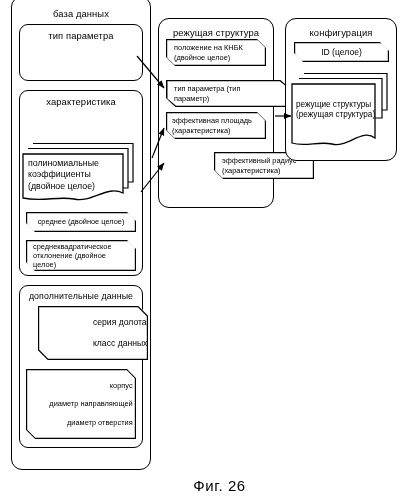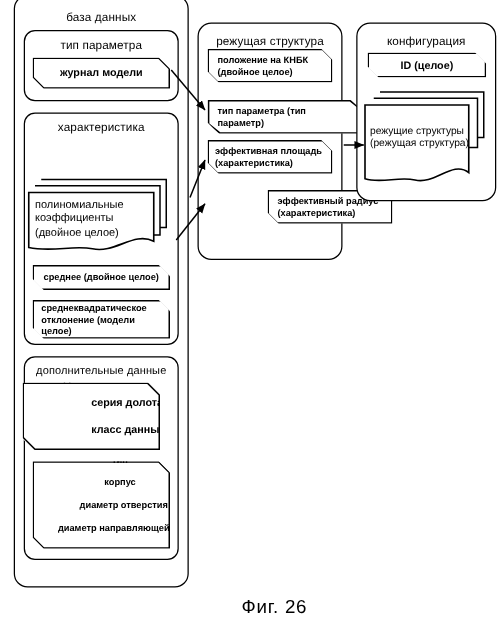--- a/index.html
+++ b/index.html
@@ -49,21 +49,20 @@
 
   
   .notebox {
     border: 1.25px solid #000;
     background: #e5e5e5;
     -webkit-clip-path: polygon(0 0, calc(100% - 9px) 0, 100% 9px, 100% 100%, 9px 100%, 0 calc(100% - 9px));
     clip-path: polygon(0 0, calc(100% - 9px) 0, 100% 9px, 100% 100%, 9px 100%, 0 calc(100% - 9px));
     display: flex;
     align-items: center;
     justify-content: center;
-    font-weight: bold;
   }
   
   .notebox svg.nb-outline {
     position: absolute; left: 0; top: 0; width: 100%; height: 100%;
     overflow: visible;
   }
   .notebox { border: none; }
   .nb-label {
     position: relative;
     z-index: 2;
@@ -124,26 +123,20 @@
 <div id="diagram-root">
 
   <div class="node pkg" style="left:11px; top:-4px; width:140px; height:474px;">
     <div class="pkg-title" style="top:11px;">база данных</div>
   </div>
 
   <div class="node pkg-inner" style="left:19px; top:24px; width:124px; height:57px;">
     <div class="pkg-title" style="top:5px;">тип параметра</div>
   </div>
 
-  <div class="node notebox" style="left:26px; top:46px; width:110px; height:25px;">
-    <svg class="nb-outline" viewBox="0 0 110 25" preserveAspectRatio="none">
-      <path d="M0.6,0.6 L101,0.6 L109.4,9 L109.4,24.4 L9,24.4 L0.6,16 Z" fill="#fff" stroke="#000" stroke-width="1.2"></path>
-    </svg>
-    <div class="nb-label">журнал модели</div>
-  </div>
 
   <div class="node pkg-inner" style="left:19px; top:90px; width:124px; height:186px;">
     <div class="pkg-title" style="top:5px;">характеристика</div>
   </div>
 
 
   <div class="stack" style="left:22px; top:136px; width:116px; height:69px;padding-left:24px;">
     <svg width="116" height="69" viewBox="0 0 116 69">
 
       <path d="M11,7.5 L111,7.5 L111,46 L101,46" fill="#fff" stroke="#000" stroke-width="1.2"></path>
@@ -162,50 +155,50 @@
       <path d="M0.6,0.6 L103,0.6 L109.4,7 L109.4,19.4 L7,19.4 L0.6,13 Z" fill="#fff" stroke="#000" stroke-width="1.2"></path>
     </svg>
     <div class="nb-label tiny">среднее (двойное целое)</div>
   </div>
 
   <div class="node notebox" style="left:26px; top:240px; width:110px; height:31px;">
     <svg class="nb-outline" viewBox="0 0 110 31" preserveAspectRatio="none">
       <path d="M0.6,0.6 L103,0.6 L109.4,7 L109.4,30.4 L7,30.4 L0.6,24 Z" fill="#fff" stroke="#000" stroke-width="1.2"></path>
     </svg>
     <div class="nb-label tiny left" style="padding-left:7px;">среднеквадратическое
-отклонение (модели
+отклонение (двойное
 целое)</div>
   </div>
 
   <div class="node pkg-inner" style="left:19px; top:285px; width:124px; height:163px;">
     <div class="pkg-title sm" style="top:5px;">дополнительные данные</div>
   </div>
 
-  <div class="node notebox listbox" style="left:18px; top:306px; width:110px; height:54px;padding-left:31px;">
+  <div class="node notebox listbox" style="left:38px; top:306px; width:110px; height:54px;padding-left:31px;">
     <svg class="nb-outline" viewBox="0 0 110 54" preserveAspectRatio="none">
       <path d="M0.6,0.6 L100,0.6 L109.4,10 L109.4,53.4 L10,53.4 L0.6,44 Z" fill="#fff" stroke="#000" stroke-width="1.2"></path>
     </svg>
     <div class="nb-label" style="text-align:left; width:100%;">
       <span class="lrow i0">долота</span>
       <span class="lrow i1">серия долота</span>
       <span class="lrow i1">класс данных</span>
       <span class="lrow i3">см. спецификацию</span>
     </div>
   </div>
 
   <div class="node notebox listbox" style="left:26px; top:369px; width:110px; height:70px;">
     <svg class="nb-outline" viewBox="0 0 110 70" preserveAspectRatio="none">
       <path d="M0.6,0.6 L101,0.6 L109.4,9 L109.4,69.4 L9,69.4 L0.6,61 Z" fill="#fff" stroke="#000" stroke-width="1.2"></path>
     </svg>
-    <div class="nb-label tiny" style="text-align:center; width:100%;">
+    <div class="nb-label tiny" style="text-align:right; width:100%;">
       <span class="lrow i0">расширители</span>
       <span class="lrow i2">тип</span>
       <span class="lrow i2">корпус</span>
+      <span class="lrow i3">диаметр направляющей</span>
       <span class="lrow i4">диаметр отверстия</span>
-      <span class="lrow i3">диаметр направляющей</span>
       <span class="lrow i5">скважины</span>
       <span class="lrow i4">см. спецификацию</span>
     </div>
   </div>
 
   <div class="node pkg" style="left:158px; top:18px; width:116px; height:190px;">
     <div class="pkg-title" style="top:8px;">режущая структура</div>
   </div>
 
   <div class="node notebox" style="left:166px; top:39px; width:100px; height:27px;">

